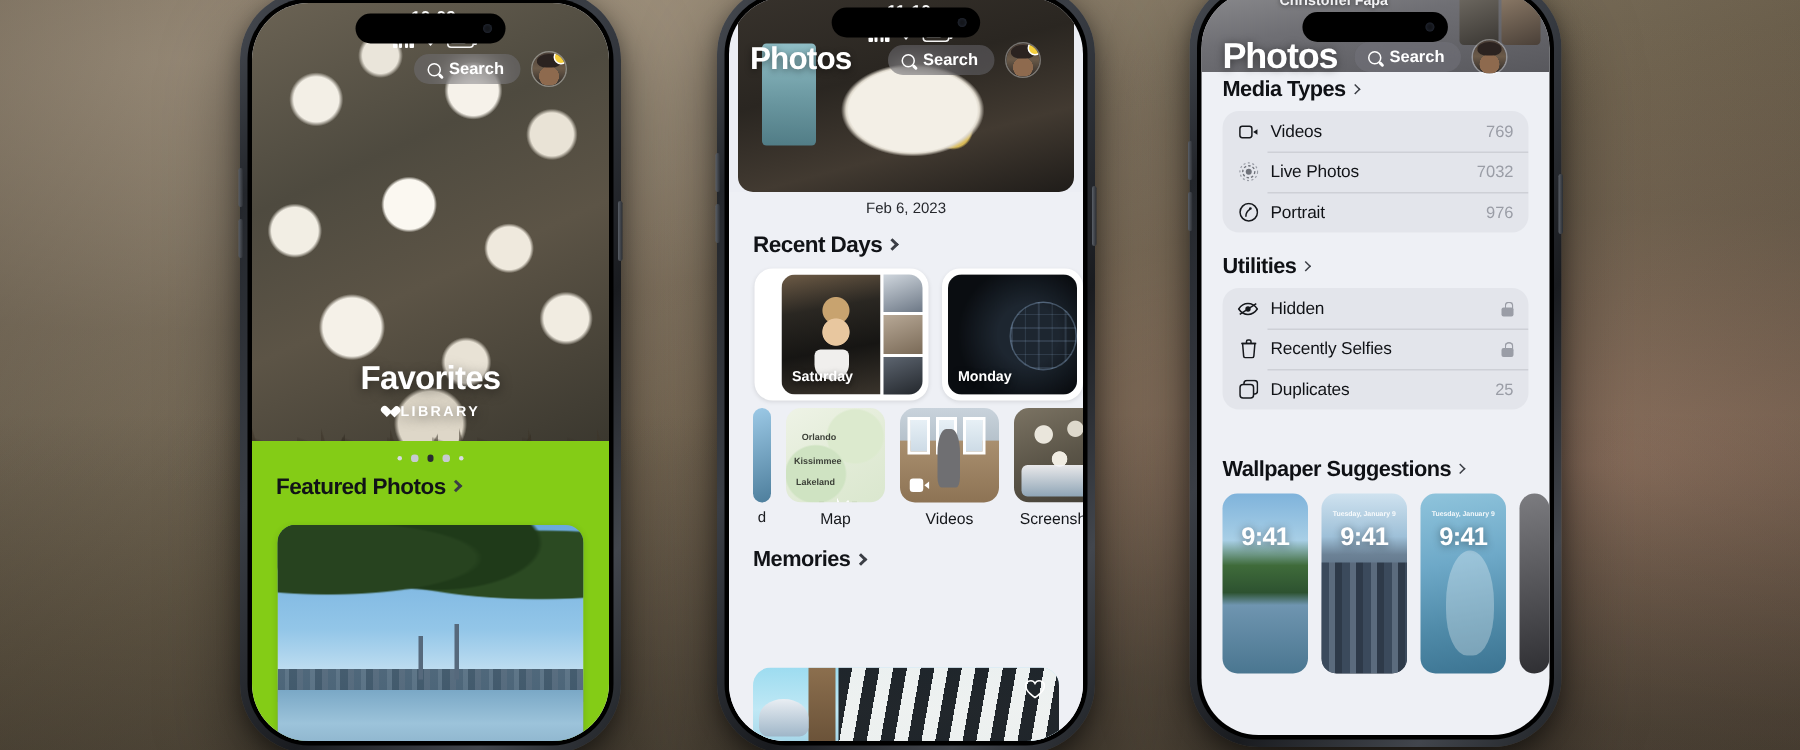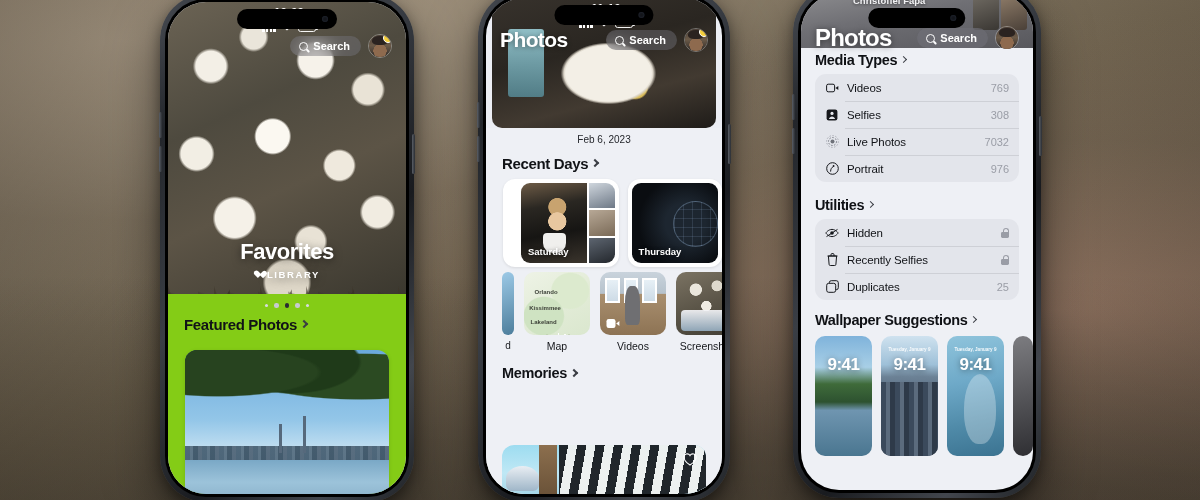--- a/index.html
+++ b/index.html
@@ -74,21 +74,21 @@
   .batt i { position:absolute; left:1.2px; top:1.2px; bottom:1.2px; width:72%; background: currentColor; border-radius:1.4px; }
 
   .notch {
     position: absolute; top: 7px; left: 50%; transform: translateX(-50%);
     width: 42%; height: 20px; border-radius: 12px; background: #000; z-index: 31;
   }
   .notch .cam { position: absolute; right: 9px; top: 50%; transform: translateY(-50%); width: 6px; height: 6px; border-radius: 50%; background: #14161b; box-shadow: inset 0 0 2px #2a3140; }
 
   
   .navrow {
-    position: absolute; left: 0; right: 0; z-index: 25;
+    position: absolute; left: 0; right: 14px; z-index: 25;
     display: flex; align-items: center; justify-content: space-between;
     padding: 0 14px;
   }
   .nav-title { color: #fff; font-weight: 800; letter-spacing: -0.6px; text-shadow: 0 1px 5px rgba(0,0,0,0.45); }
   .search-pill {
     display: flex; align-items: center; gap: 5px;
     background: rgba(120,120,128,0.42);
     backdrop-filter: blur(8px);
     border-radius: 999px; padding: 4px 11px 4px 9px;
     color: #fff; font-size: 11px; font-weight: 600;
@@ -409,21 +409,21 @@
               <div style="flex:0.72; display:flex; flex-direction:column; gap:2px;">
                 <div class="ph" style="flex:1; border-radius:0 9px 0 0; background:linear-gradient(160deg,#cfd6dd,#6d7886);"></div>
                 <div class="ph" style="flex:1; background:linear-gradient(160deg,#b7a896,#7a6a57);"></div>
                 <div class="ph" style="flex:1; border-radius:0 0 9px 0; background:linear-gradient(160deg,#5d6570,#23272c);"></div>
               </div>
             </div>
           </div>
           <div class="white-frame" style="width:110px; height:88px;">
             <div class="ph night" style="height:100%; border-radius:9px; position:relative;">
               <span class="globe"></span>
-              <span class="tile-label">Thursday</span>
+              <span class="tile-label">Monday</span>
             </div>
           </div>
         </div>
 
         <div style="display:flex; gap:10px; padding:5px 0 0 16px; align-items:flex-start;">
           <div style="width:12px; flex:none;">
             <div class="ph" style="height:63px; border-radius:10px; background:linear-gradient(160deg,#9cc9e6,#4d7e9c);"></div>
             <div style="text-align:center; font-size:10px; color:#1a1c20; margin-top:5px;">d</div>
           </div>
           <div style="width:66px; flex:none;">
@@ -519,31 +519,20 @@
           <div class="list">
             <div class="row">
               <span class="ic">
                 <svg width="13" height="10" viewBox="0 0 13 10">
                     <rect x="0.6" y="1.2" width="8" height="7.6" rx="1.6" fill="none" stroke="#16181c" stroke-width="1"></rect>
                     <path d="M9.4 5 12.3 3.1v3.8L9.4 5Z" fill="#16181c"></path>
                   </svg>
               </span>
               <span class="lb">Videos</span>
               <span class="ct">769</span>
-            </div>
-            <div class="row">
-              <span class="ic">
-                <svg width="12" height="12" viewBox="0 0 12 12">
-                    <rect x="0.6" y="0.6" width="10.8" height="10.8" rx="2.2" fill="#16181c"></rect>
-                    <circle cx="6" cy="4.4" r="1.6" fill="#e3e5eb"></circle>
-                    <path d="M2.9 10c0.5-1.8 1.7-2.6 3.1-2.6S8.6 8.2 9.1 10Z" fill="#e3e5eb"></path>
-                  </svg>
-              </span>
-              <span class="lb">Selfies</span>
-              <span class="ct">308</span>
             </div>
             <div class="row">
               <span class="ic">
                 <svg width="13" height="13" viewBox="0 0 13 13">
                     <circle cx="6.5" cy="6.5" r="2" fill="#6f727a"></circle>
                     <circle cx="6.5" cy="6.5" r="4" fill="none" stroke="#6f727a" stroke-width="0.9" stroke-dasharray="1.6 1.4"></circle>
                     <circle cx="6.5" cy="6.5" r="5.9" fill="none" stroke="#9a9da6" stroke-width="0.8" stroke-dasharray="1.4 1.6"></circle>
                   </svg>
               </span>
               <span class="lb">Live Photos</span>
@@ -596,21 +585,21 @@
                     <rect x="3.3" y="0.7" width="9" height="9" rx="2" fill="none" stroke="#16181c" stroke-width="1"></rect>
                     <rect x="0.7" y="3.3" width="9" height="9" rx="2" fill="#e3e5eb" stroke="#16181c" stroke-width="1"></rect>
                   </svg>
               </span>
               <span class="lb">Duplicates</span>
               <span class="ct">25</span>
             </div>
           </div>
         </div>
 
-        <div class="sec3" style="margin-top:12px;">
+        <div class="sec3" style="margin-top:32px;">
           <div class="hd">
             <span>Wallpaper Suggestions</span>
             <span class="chev sm"></span>
           </div>
         </div>
         <div style="display:flex; gap:9px; padding:2px 0 0 14px;">
           <div class="ph wp-park" style="width:66px; height:120px; border-radius:10px; position:relative;">
             <span class="wp-time">9:41</span>
           </div>
           <div class="ph wp-city" style="width:66px; height:120px; border-radius:10px; position:relative;">

